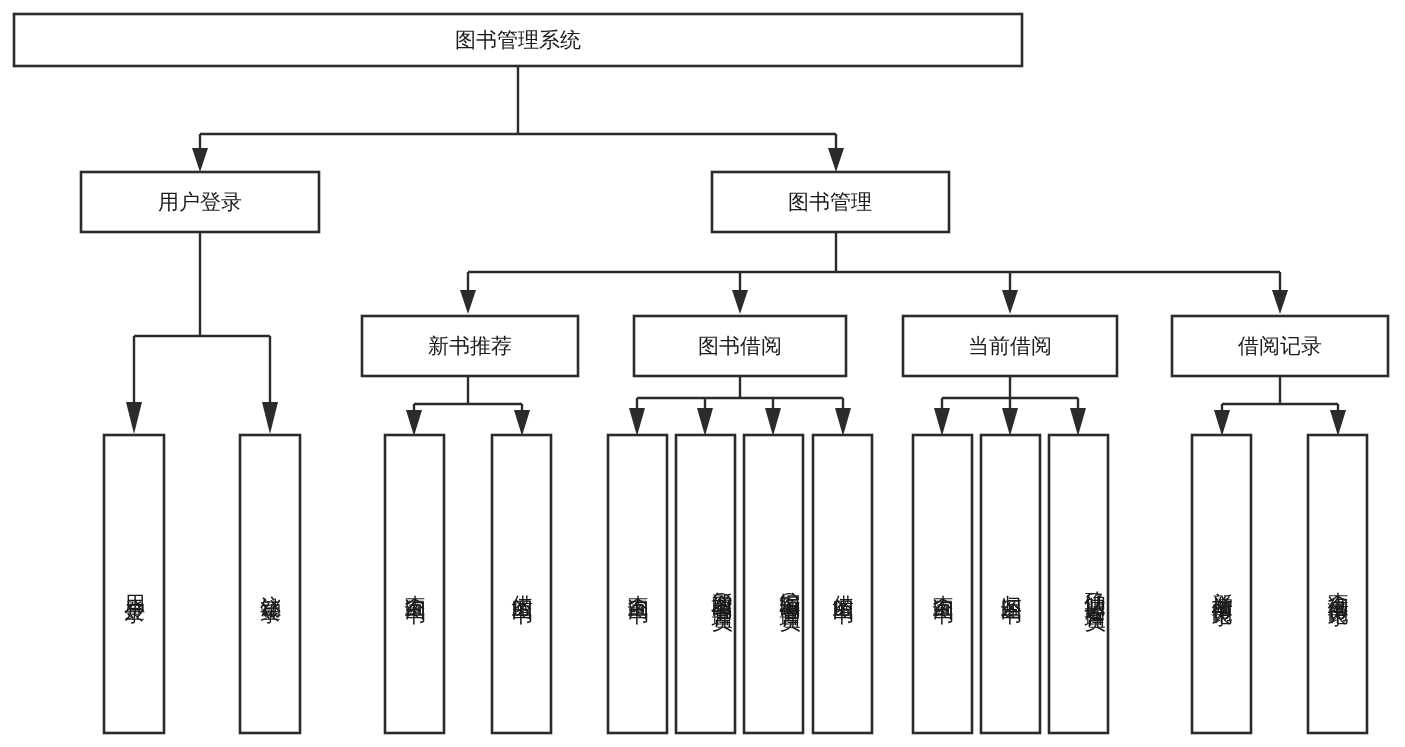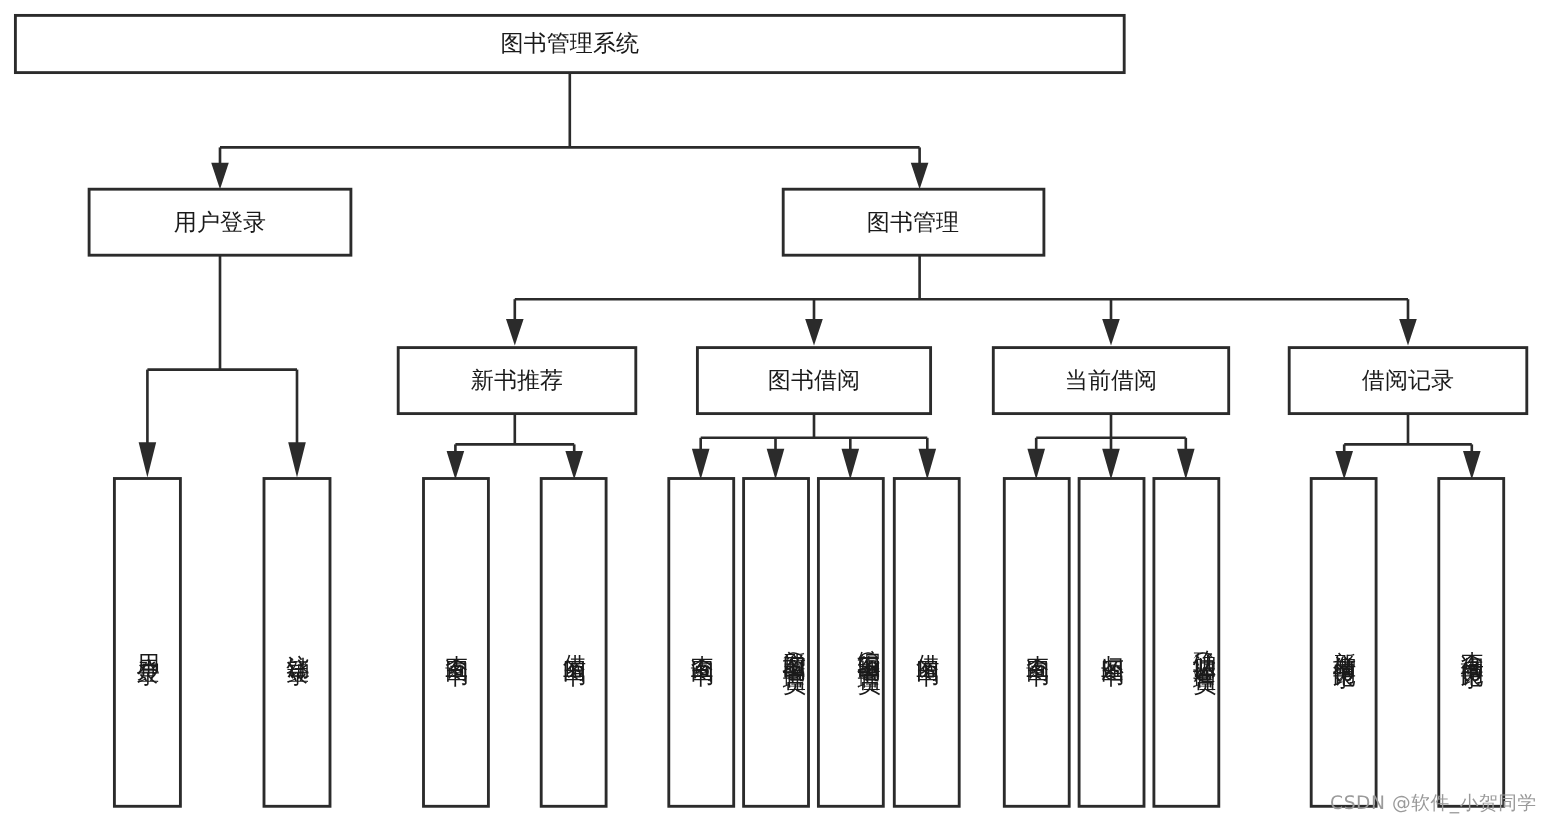--- a/index.html
+++ b/index.html
@@ -203,14 +203,13 @@
   <div class="vlabel" style="left:744px; top:441px; width:59px; height:292px; display:flex; align-items:flex-start; justify-content:center;">编辑图书（管理员）</div>
   <div class="vlabel" style="left:813px; top:435px; width:59px; height:298px; display:flex; align-items:center; justify-content:center;">借阅图书</div>
 
   <div class="vlabel" style="left:913px; top:435px; width:59px; height:298px; display:flex; align-items:center; justify-content:center;">查询图书</div>
   <div class="vlabel" style="left:981px; top:435px; width:59px; height:298px; display:flex; align-items:center; justify-content:center;">归还图书</div>
   <div class="vlabel" style="left:1049px; top:441px; width:59px; height:292px; display:flex; align-items:flex-start; justify-content:center;">确认归还（管理员）</div>
 
   <div class="vlabel" style="left:1192px; top:435px; width:59px; height:298px; display:flex; align-items:center; justify-content:center;">新增借阅记录</div>
   <div class="vlabel" style="left:1308px; top:435px; width:59px; height:298px; display:flex; align-items:center; justify-content:center;">查询借阅记录</div>
 
-  <div class="watermark">CSDN @软件_小贺同学</div>
 </div>
 
 </body></html>

